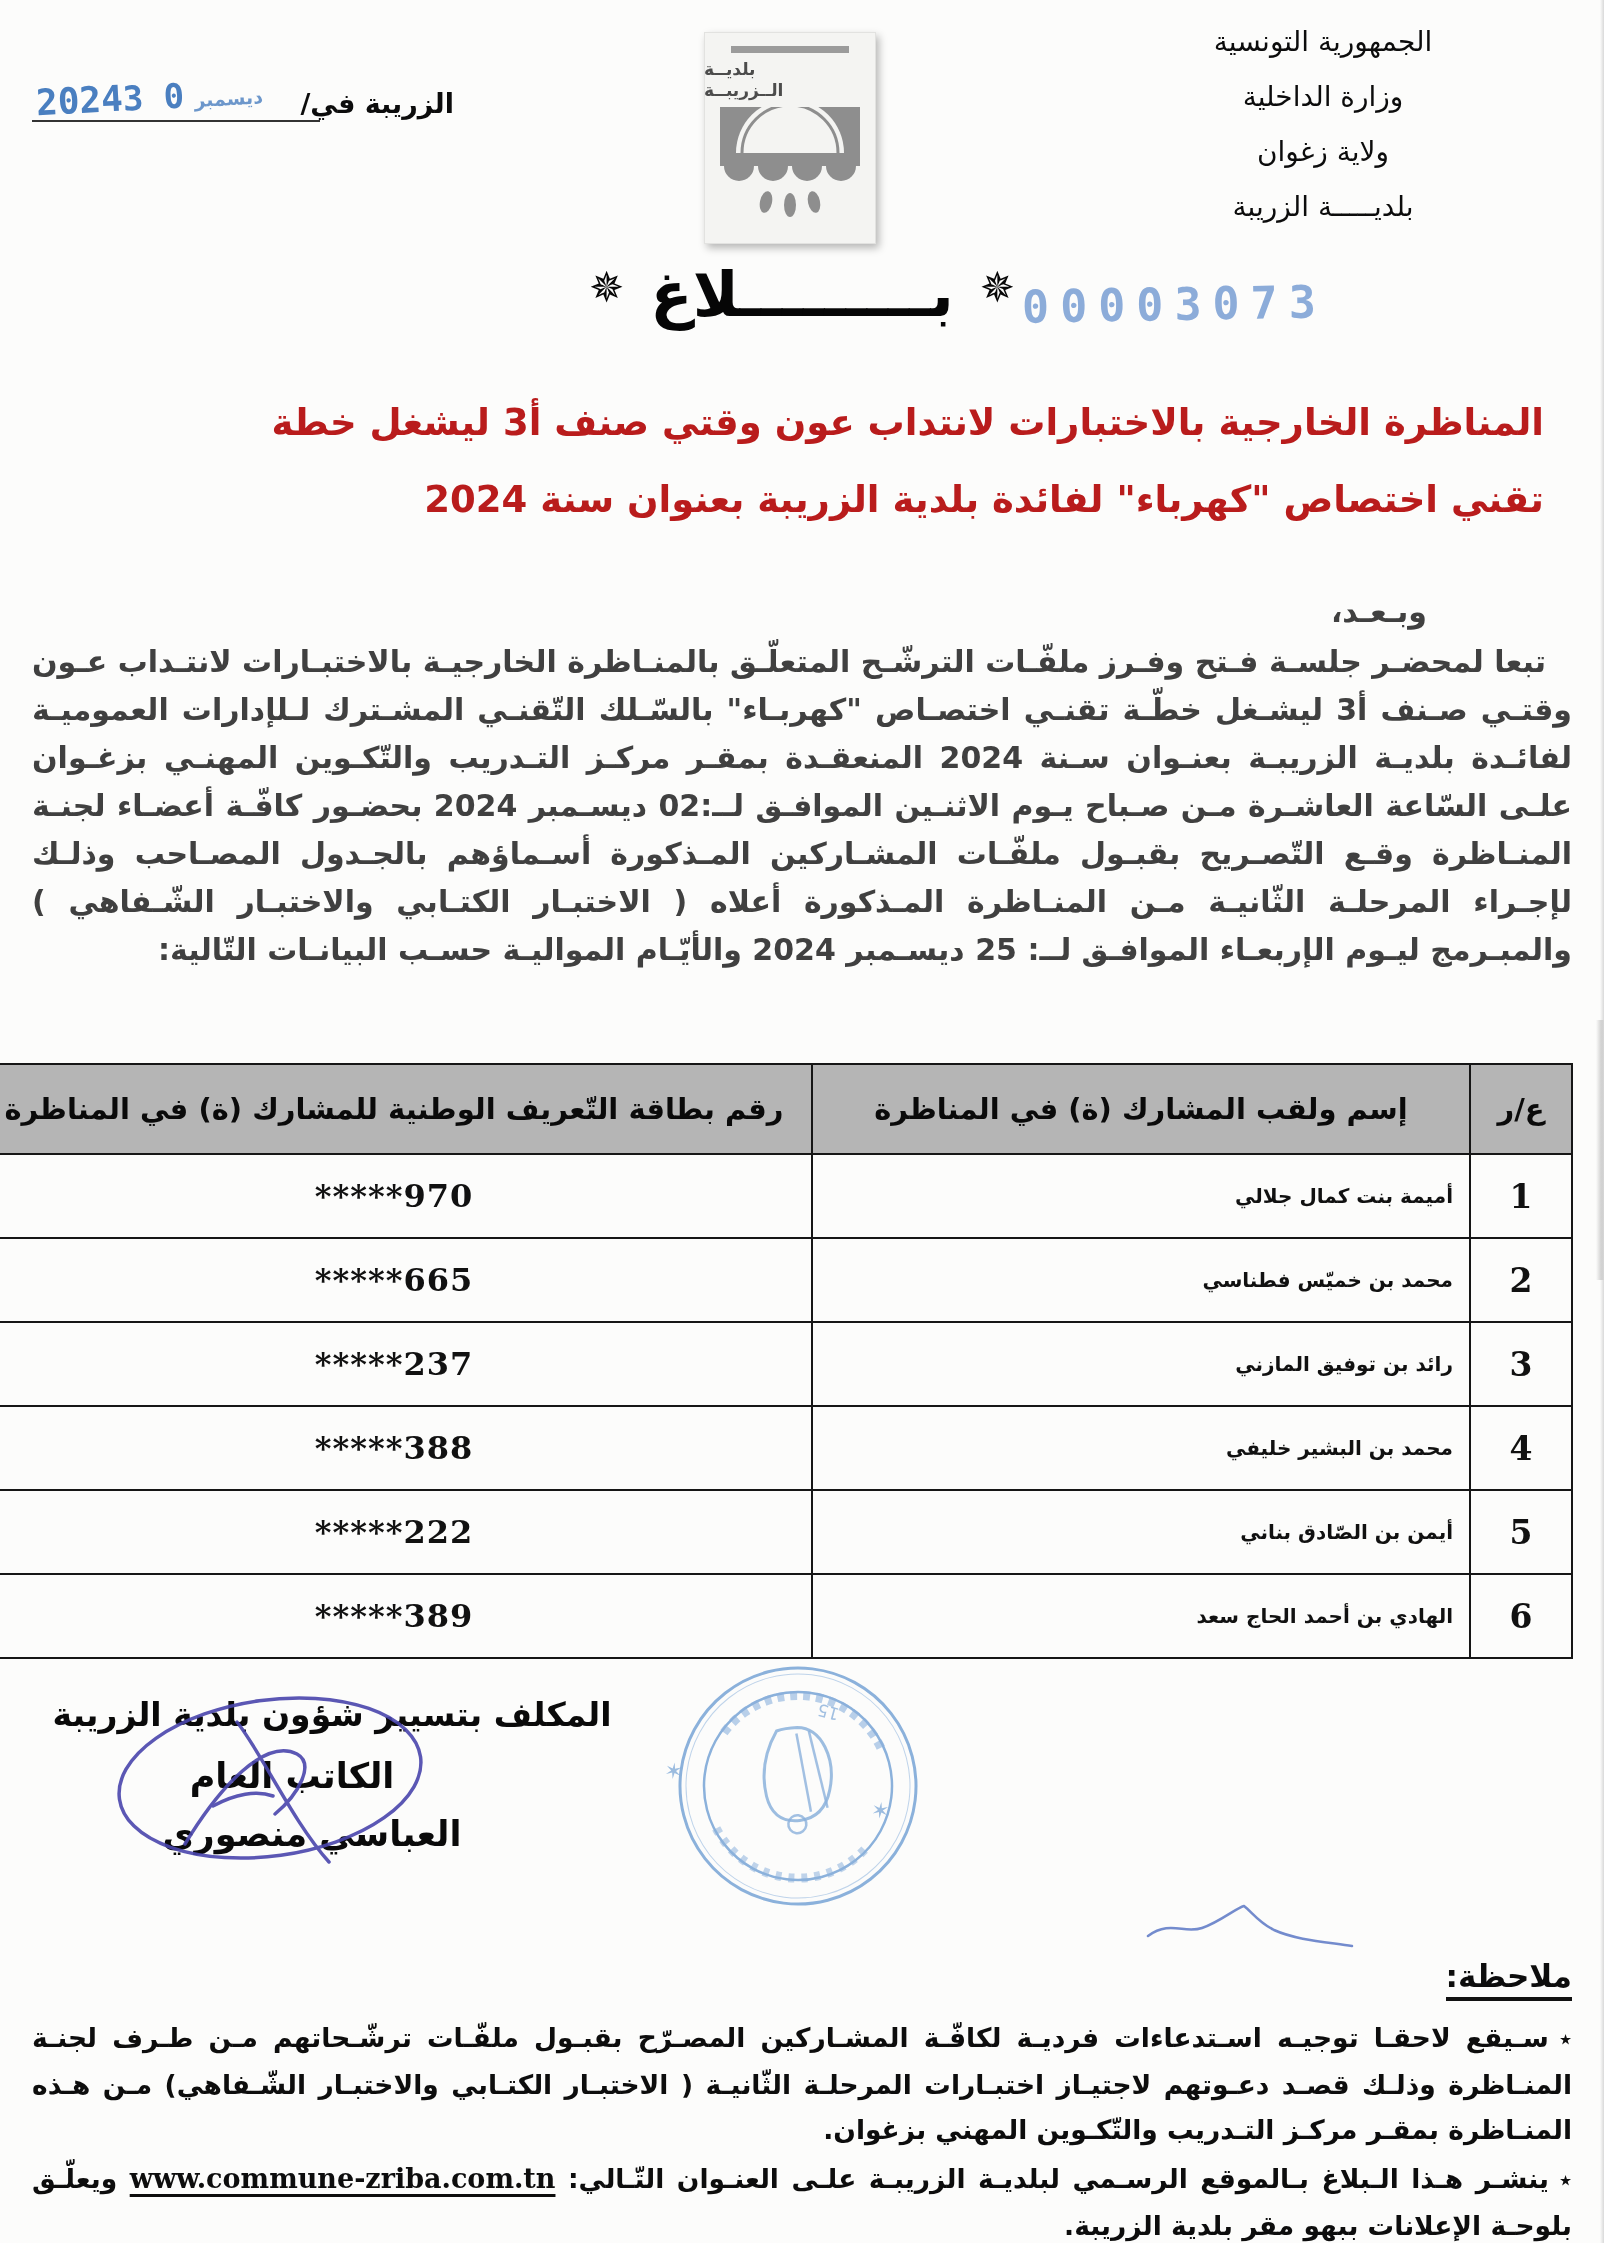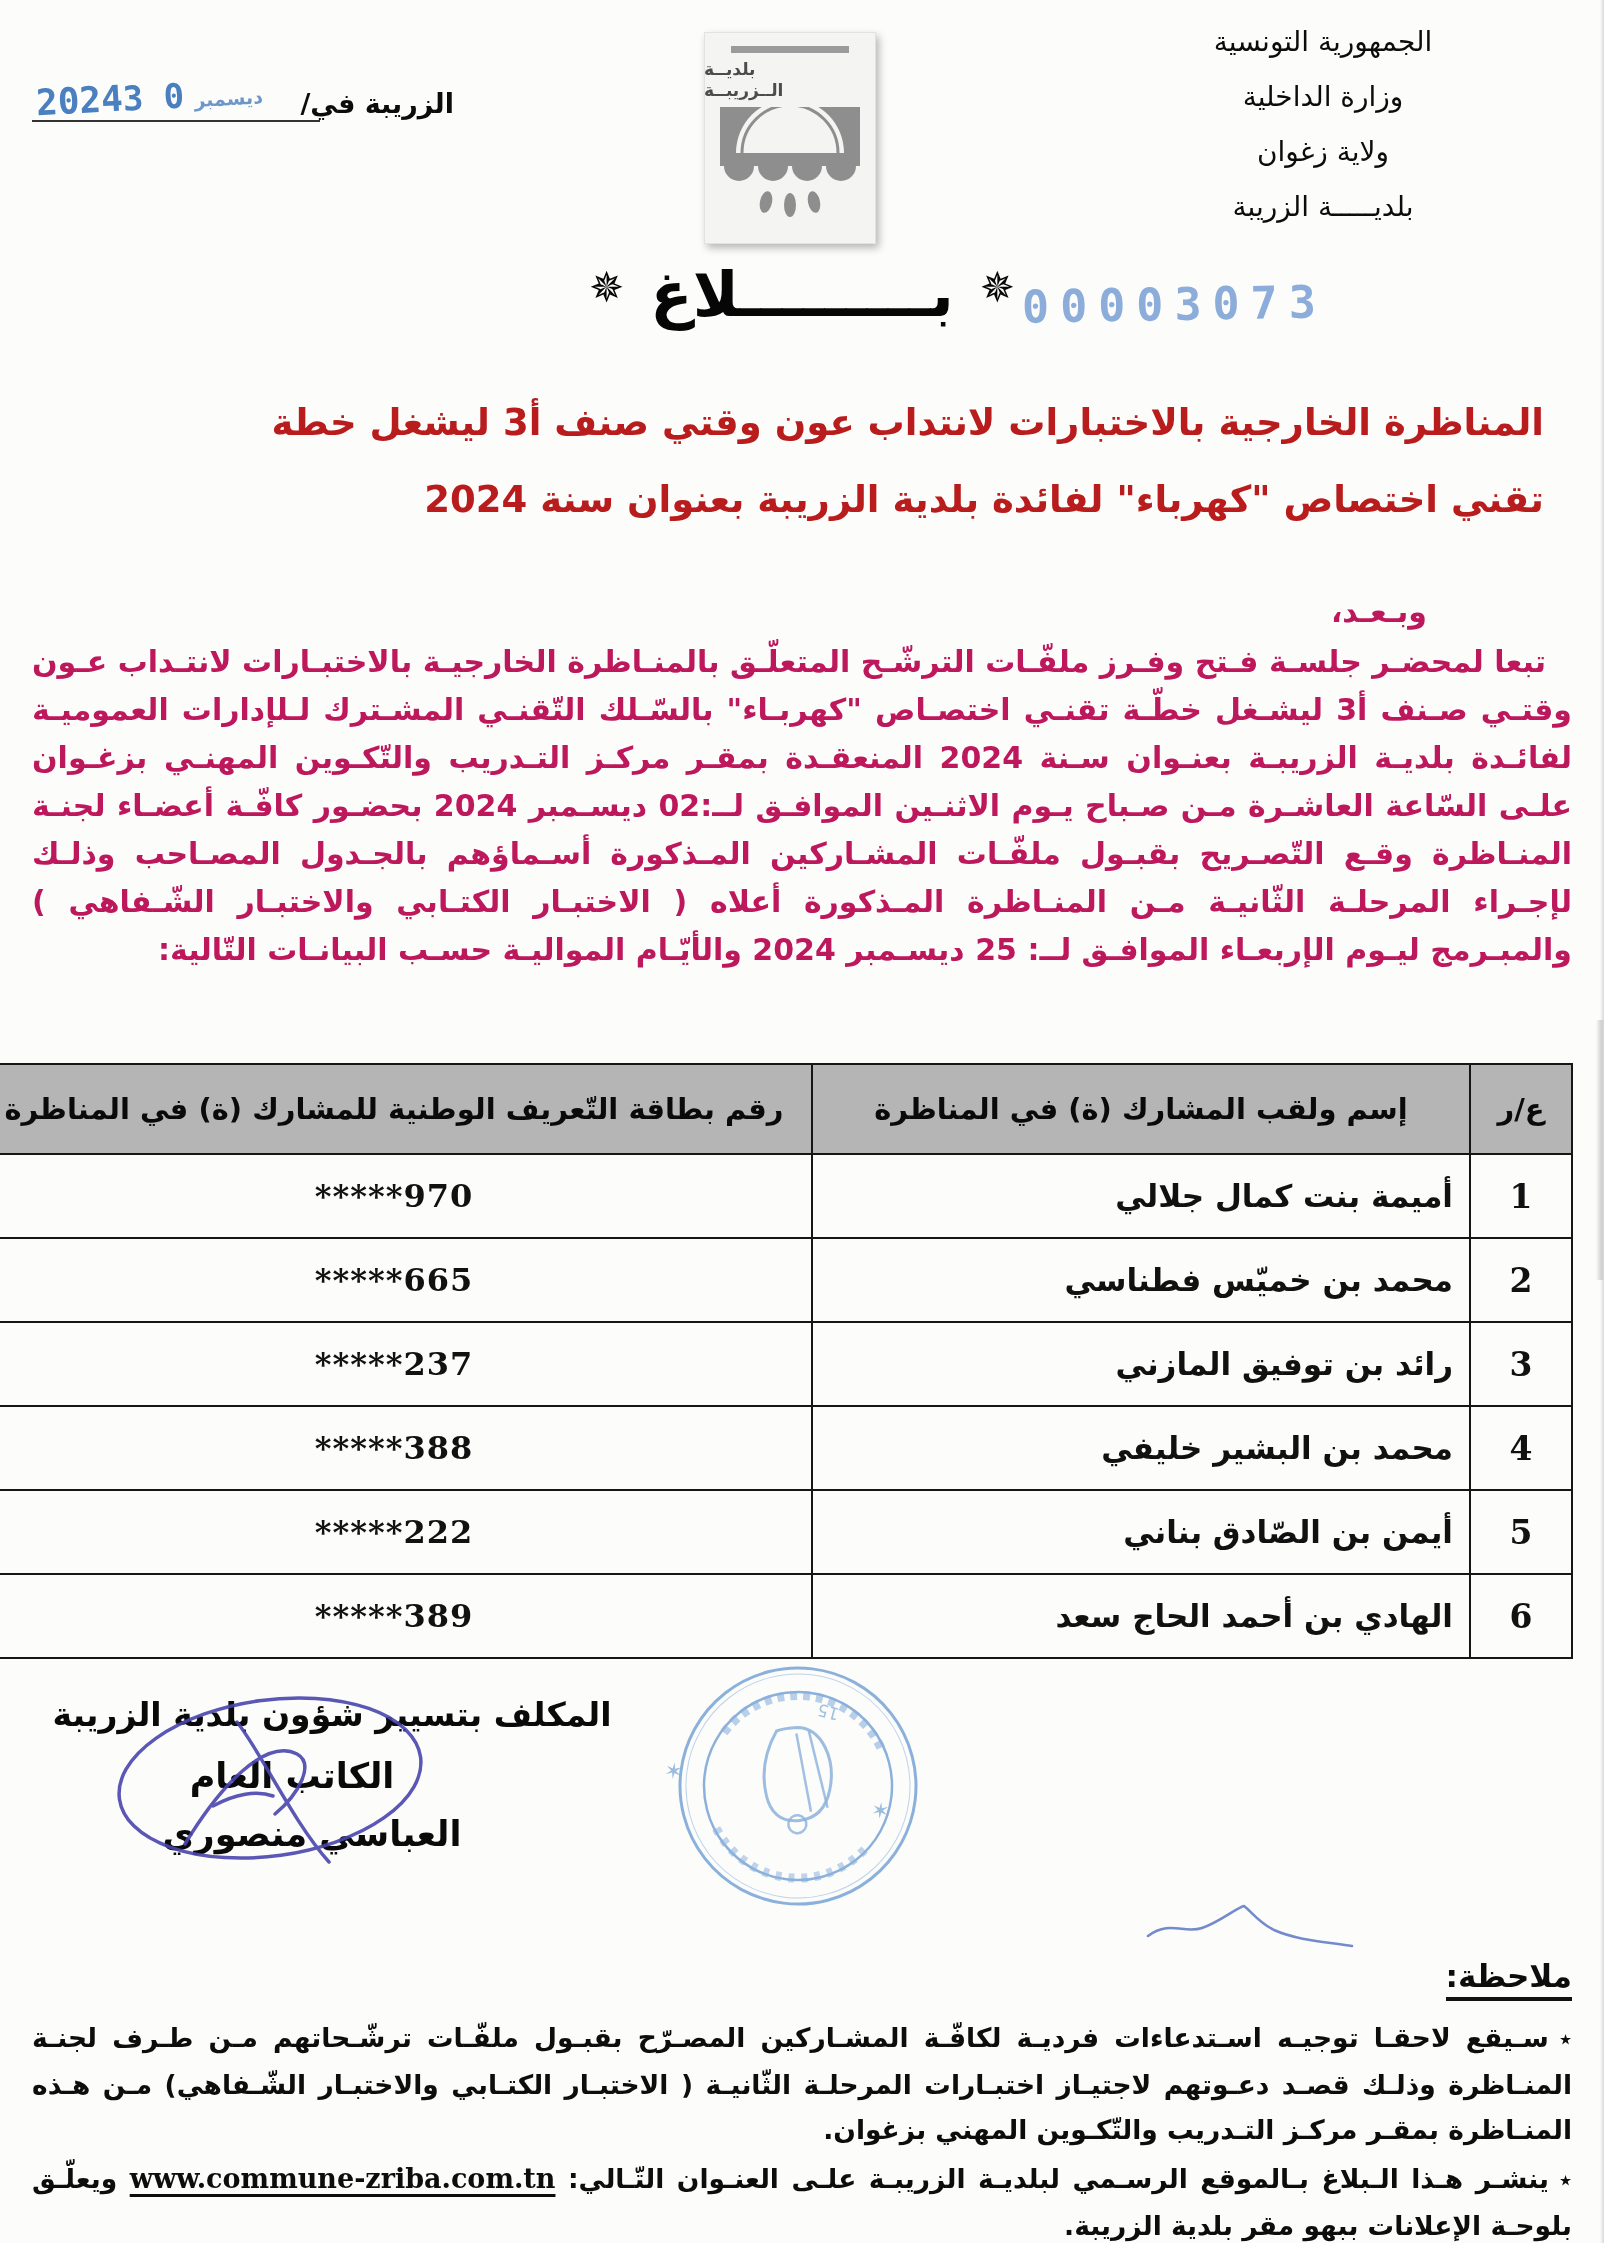--- a/index.html
+++ b/index.html
@@ -38,36 +38,36 @@
     letter-spacing:11px;color:#87a8d8;transform:rotate(-1deg);opacity:.95;}
 
   .balagh{position:absolute;top:258px;left:0;width:1604px;text-align:center;
     font-weight:bold;font-size:62px;color:#060606;}
   .balagh .orn{font-size:42px;vertical-align:14px;margin:0 26px;}
 
   .main-title{position:absolute;top:384px;left:60px;width:1484px;
     font-weight:bold;font-size:37px;line-height:77px;color:#b91c1c;}
 
   .body-block{position:absolute;top:588px;right:32px;left:32px;
-    font-weight:bold;font-size:30px;line-height:48px;color:#be185d;}
+    font-weight:bold;font-size:30px;line-height:48px;color:#404040;}
   .opening{text-align:right;margin-left:0;margin-right:145px;margin-bottom:2px;}
   .paragraph{text-align:justify;text-indent:26px;letter-spacing:-0.2px;}
 
   
   table.roster{position:absolute;top:1063px;right:31px;width:1542px;
     border-collapse:collapse;table-layout:fixed;}
   .roster th,.roster td{border:2.5px solid #161616;}
   .roster thead th{background:#b5b5b5;font-weight:bold;font-size:29px;height:88px;
     color:#0a0a0a;padding:0 8px;}
   .c-idx{width:84px;margin-left:40px;}
   .c-name{width:640px;margin-top:23px;}
   .c-id{width:818px;}
   .roster tbody td{height:80px;}
   .cell-idx{text-align:center;font-family:"DejaVu Serif",serif;font-weight:bold;font-size:33px;}
-  .cell-name{text-align:right;padding-right:16px;font-weight:bold;font-size:31px;}
+  .cell-name{text-align:right;padding-right:16px;font-weight:bold;font-size:20px;}
   .cell-id{text-align:center;direction:ltr;font-family:"DejaVu Serif",serif;
     font-weight:bold;font-size:32px;letter-spacing:1px;}
 
   
   .sig-block{position:absolute;top:1652px;left:52px;width:560px;font-weight:bold;color:#0a0a0a;}
   .sig-title{font-size:33px;text-align:center;margin-top:43px;}
   .sig-sub{font-size:35px;width:400px;margin:22px 120px 0 40px;text-align:center;}
   .sig-name{font-size:35px;width:400px;margin:18px 100px 0 60px;text-align:center;}
   .sig-ink{position:absolute;left:85px;top:1686px;}
   .round-stamp{position:absolute;left:652px;top:1642px;opacity:.9;}

